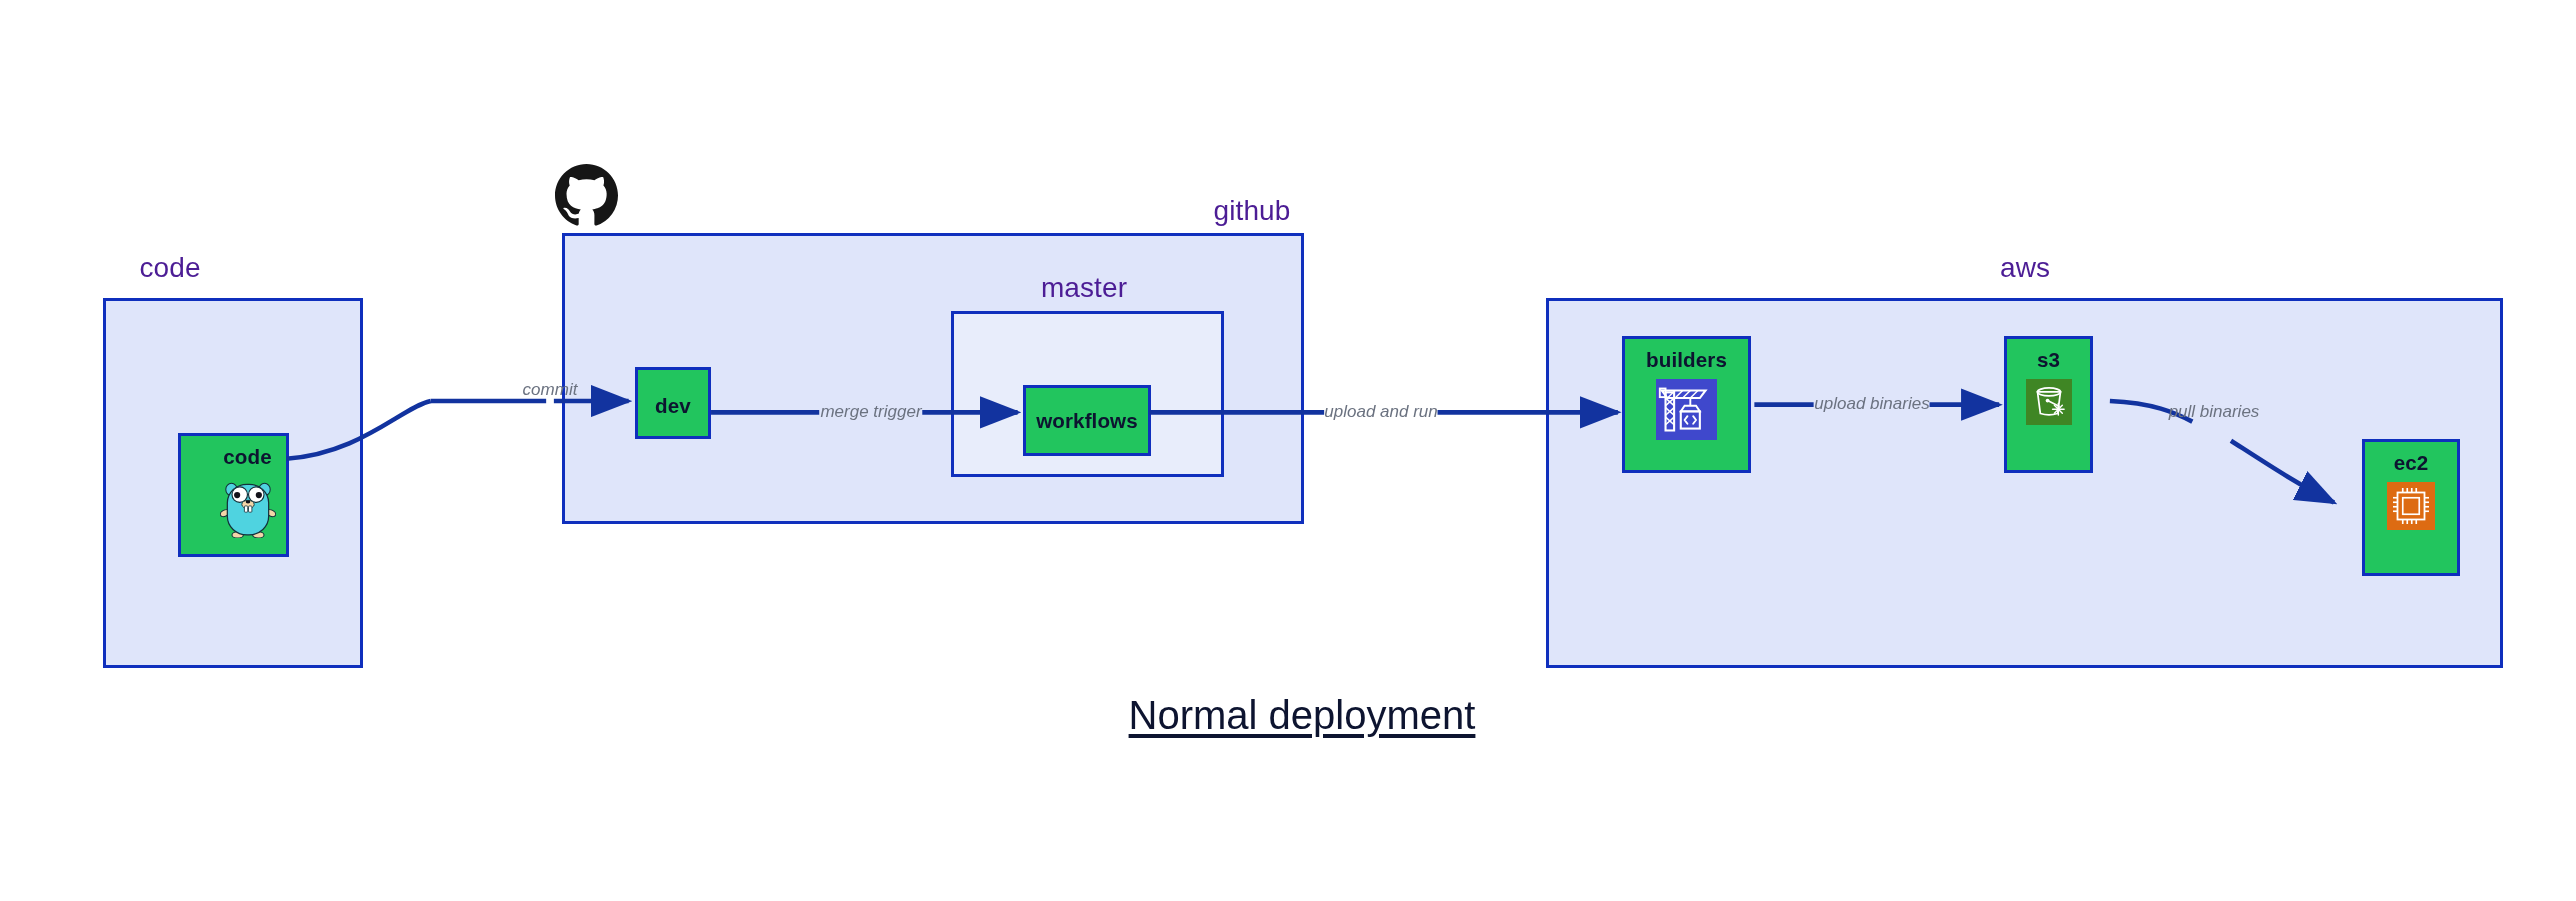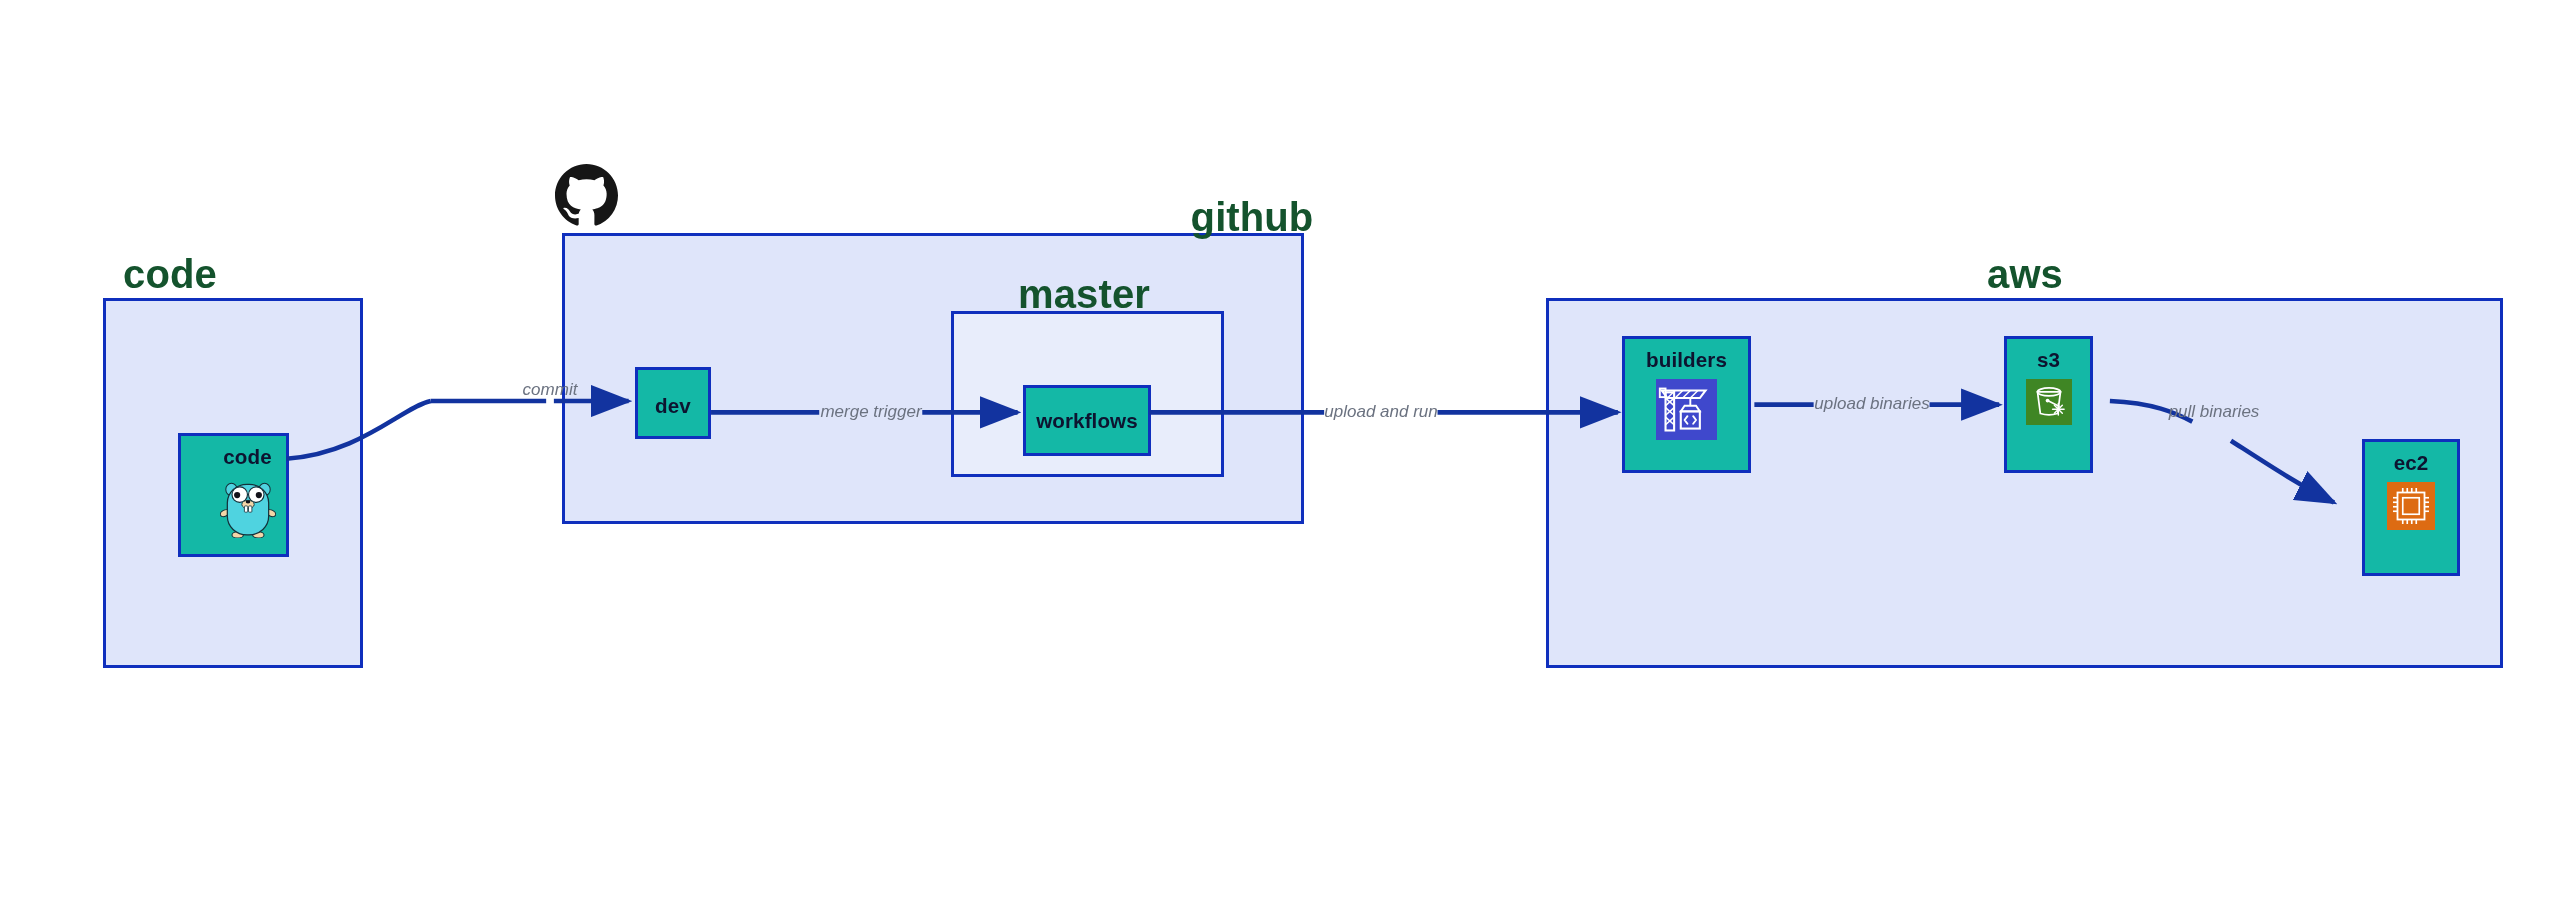--- a/index.html
+++ b/index.html
@@ -41,32 +41,32 @@
     border: 3.6px solid #0f2fbd;
     box-sizing: border-box;
     z-index: 1;
   }
   .group.nested {
     background: #e8edfb;
     z-index: 2;
   }
   .group-label {
     position: absolute;
-    color: #14532d;
-    font-size: 40px;
-    font-weight: 700;
+    color: #4c1d95;
+    font-size: 28px;
+    font-weight: 400;
     white-space: nowrap;
     letter-spacing: 0.1px;
     z-index: 3;
   }
 
   
   .node {
     position: absolute;
-    background: #14b8a6;
+    background: #22c55e;
     border: 3.6px solid #0f2fbd;
     box-sizing: border-box;
     z-index: 4;
     display: flex;
     flex-direction: column;
     align-items: center;
   }
   .node-label {
     color: #0d1430;
     font-size: 20.6px;
@@ -292,15 +292,16 @@
   <div class="edge-label" style="left:550px; top:390px; transform:translate(-50%,-50%);">commit</div>
 
   <div class="edge-label" style="left:871px; top:412px; transform:translate(-50%,-50%);">merge trigger</div>
 
   <div class="edge-label" style="left:1381px; top:412px; transform:translate(-50%,-50%);">upload and run</div>
 
   <div class="edge-label" style="left:1872px; top:404px; transform:translate(-50%,-50%);">upload binaries</div>
 
   <div class="edge-label" style="left:2214px; top:412px; transform:translate(-50%,-50%);">pull binaries</div>
 
+  <div class="diagram-title" style="left:1302px; top:693px; transform:translateX(-50%);">Normal deployment</div>
 
 </div>
 
 
 </body></html>

